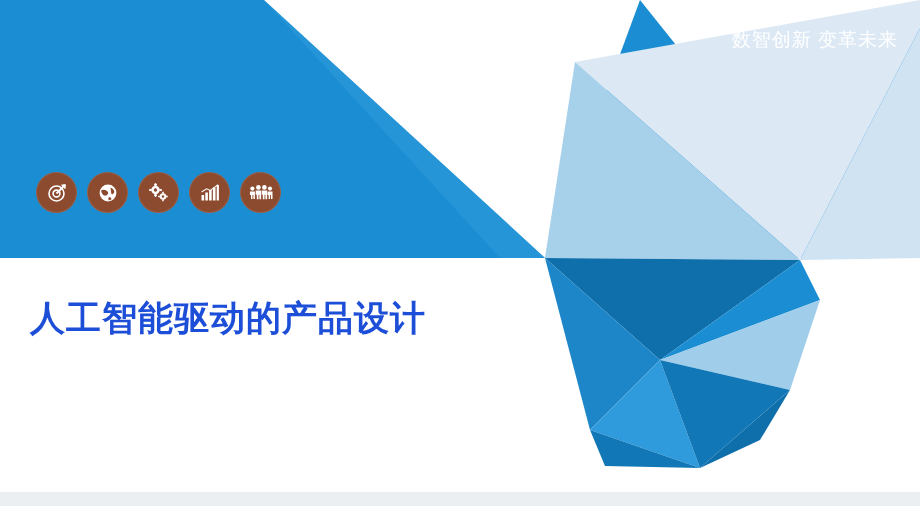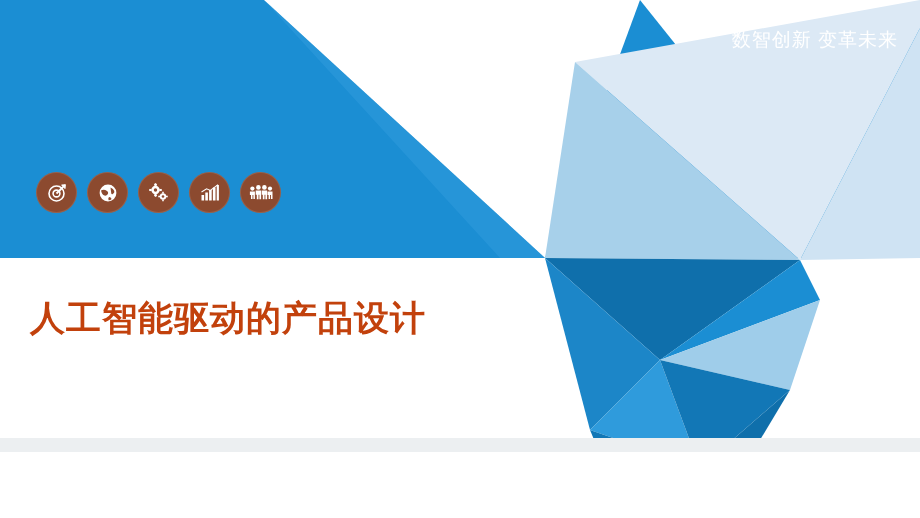--- a/index.html
+++ b/index.html
@@ -6,21 +6,21 @@
     margin: 0;
     padding: 0;
     background: #ffffff;
   }
   body {
     font-family: "Liberation Sans", sans-serif;
   }
   #slide {
     position: relative;
     width: 920px;
-    height: 452px;
+    height: 506px;
     overflow: hidden;
     background: #ffffff;
   }
   
   .band {
     position: absolute;
     left: 0;
     top: 0;
     width: 920px;
     height: 258px;
@@ -72,21 +72,21 @@
     box-shadow: 0 0 0 1px rgba(255,255,255,0.12) inset;
   }
   .icon-badge svg { display: block; }
   
   .title {
     position: absolute;
     left: 30px;
     top: 295px;
     font-size: 35px;
     font-weight: bold;
-    color: #c2410c;
+    color: #1d4ed8;
     letter-spacing: 1px;
     white-space: nowrap;
   }
   
   .footer-strip {
     position: absolute;
     left: 0;
     bottom: 0;
     width: 920px;
     height: 14px;

